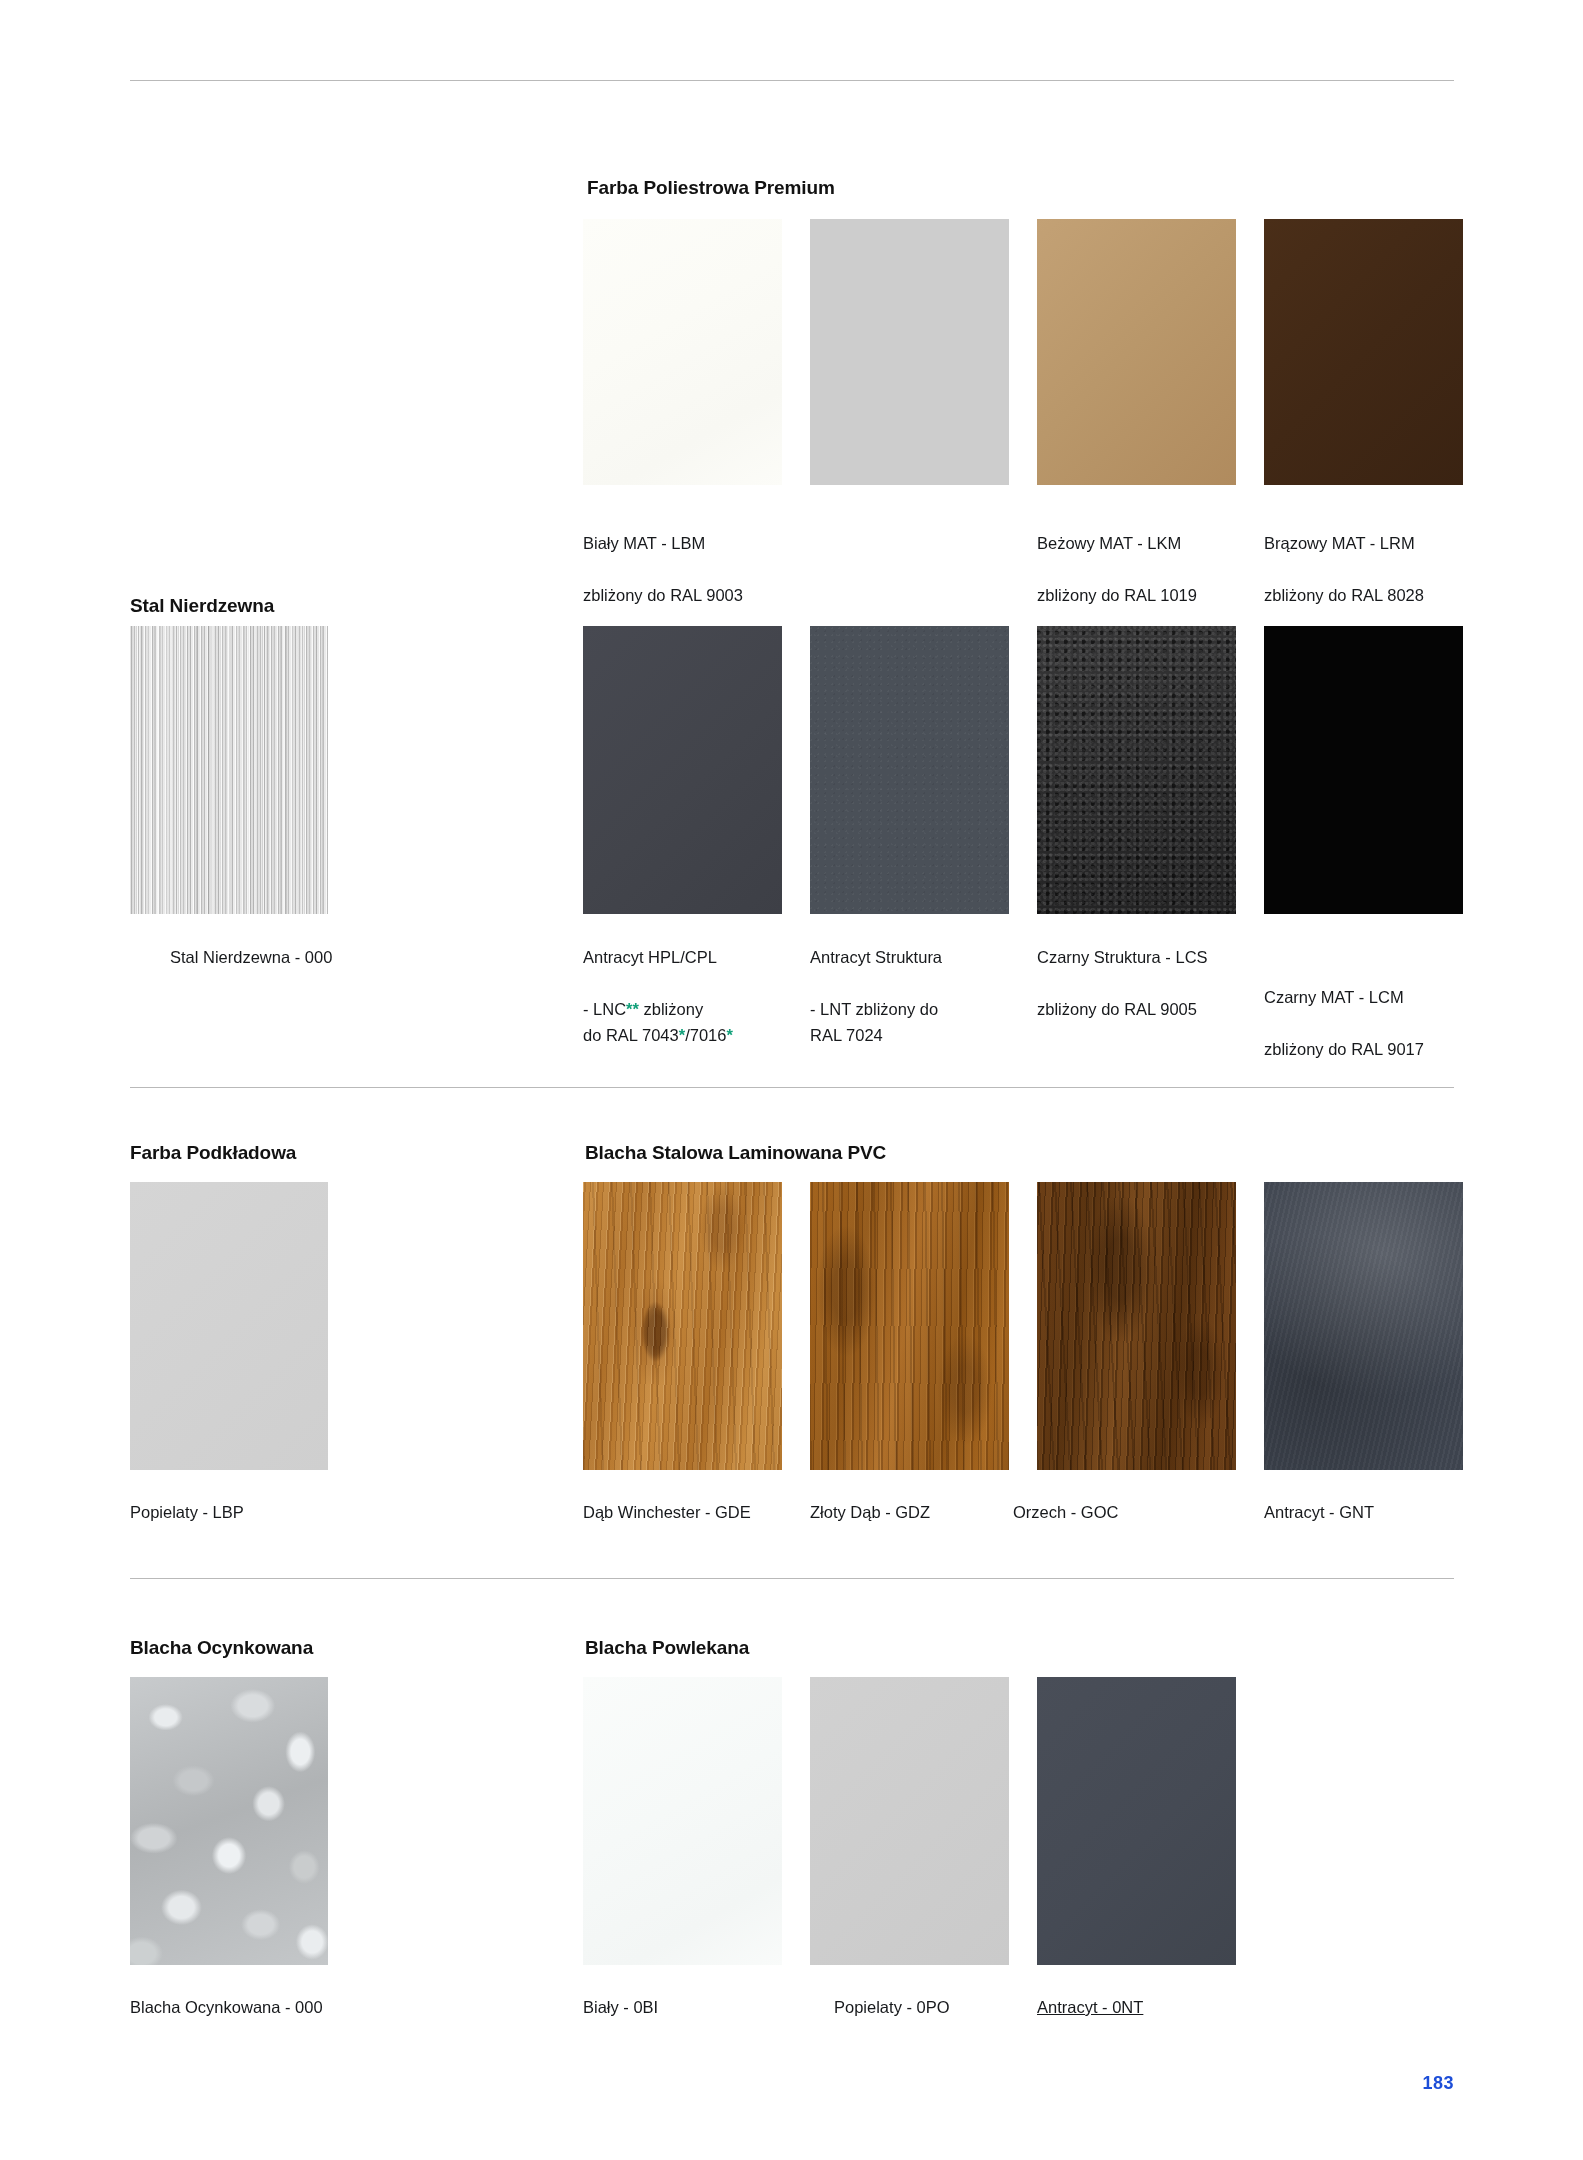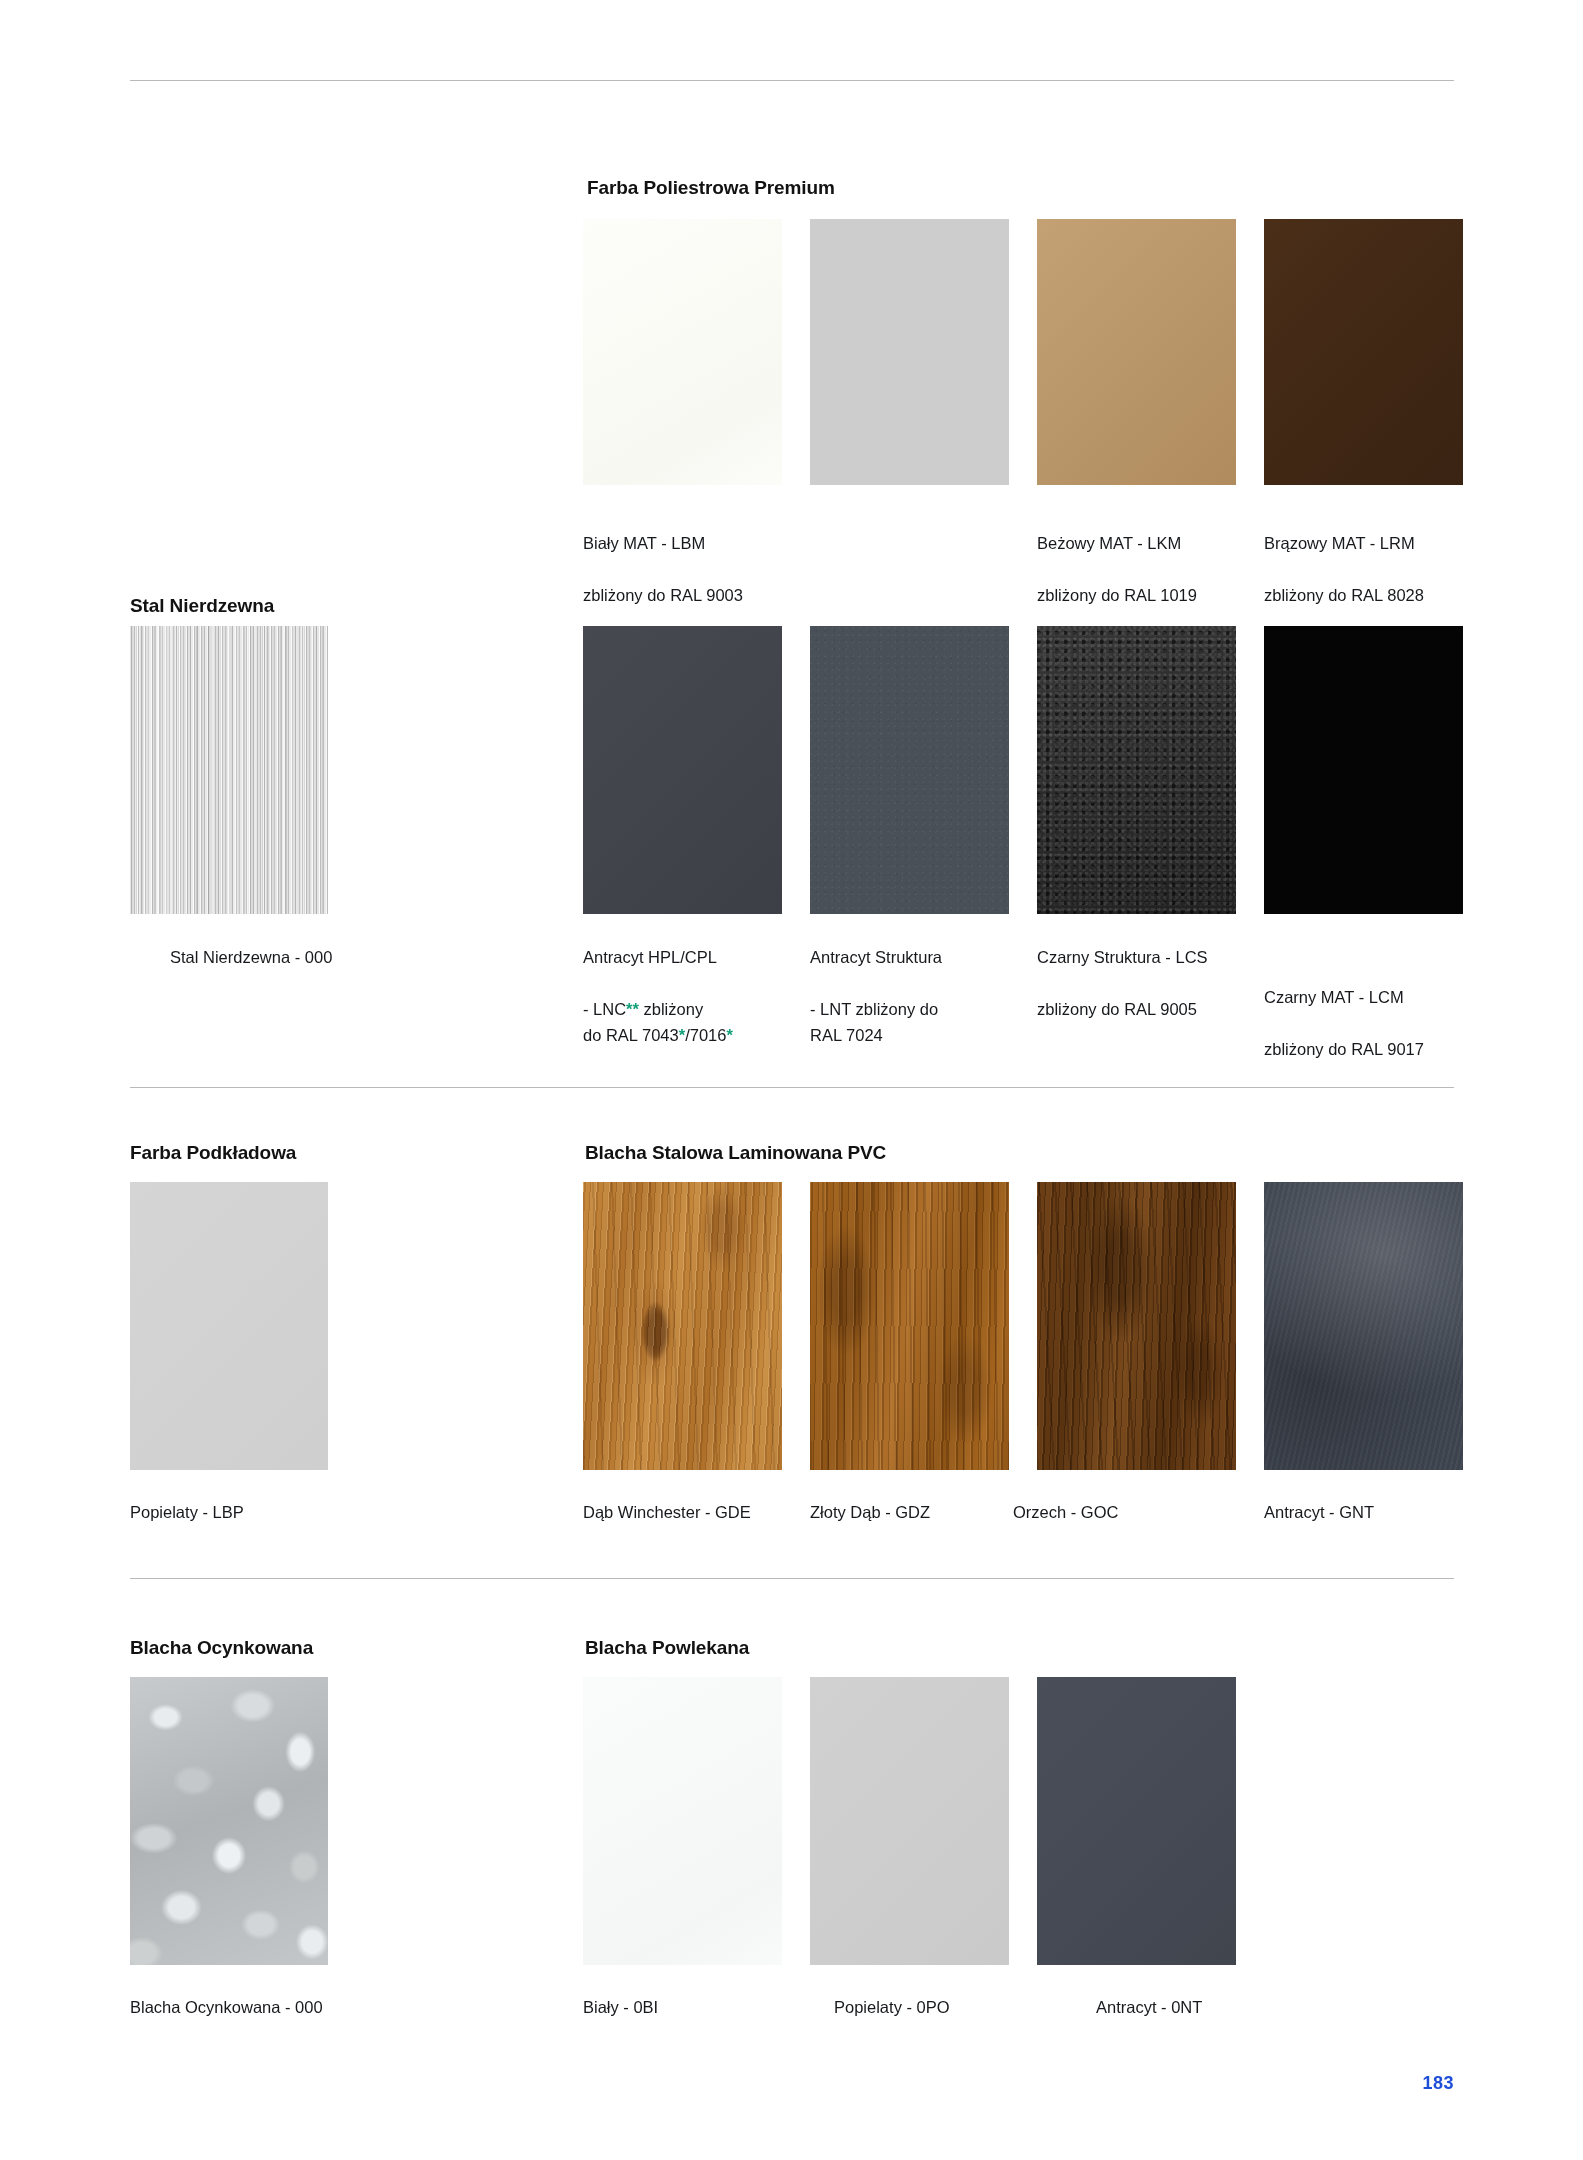--- a/index.html
+++ b/index.html
@@ -374,19 +374,19 @@
   <div class="swatch" style="left:810px; top:1677px; width:199px; height:288px;">
     <div class="fill" style="background:linear-gradient(135deg,#d1d1d1,#cacaca);"></div>
   </div>
   <div class="caption" style="left:810px; top:1968px; width:215px;margin-left:24px;">
     <div>Popielaty - 0PO</div>
   </div>
 
   <div class="swatch" style="left:1037px; top:1677px; width:199px; height:288px;">
     <div class="fill" style="background:linear-gradient(135deg,#494e58 0%,#454a54 55%,#40454e 100%);"></div>
   </div>
-  <div class="caption" style="left:1096px; top:1968px; width:215px;">
+  <div class="caption" style="left:1037px; top:1968px; width:215px;text-decoration:underline;">
     <div>Antracyt - 0NT</div>
   </div>
 
   <div class="page-number">183</div>
 
 </div>
 
 </body></html>

